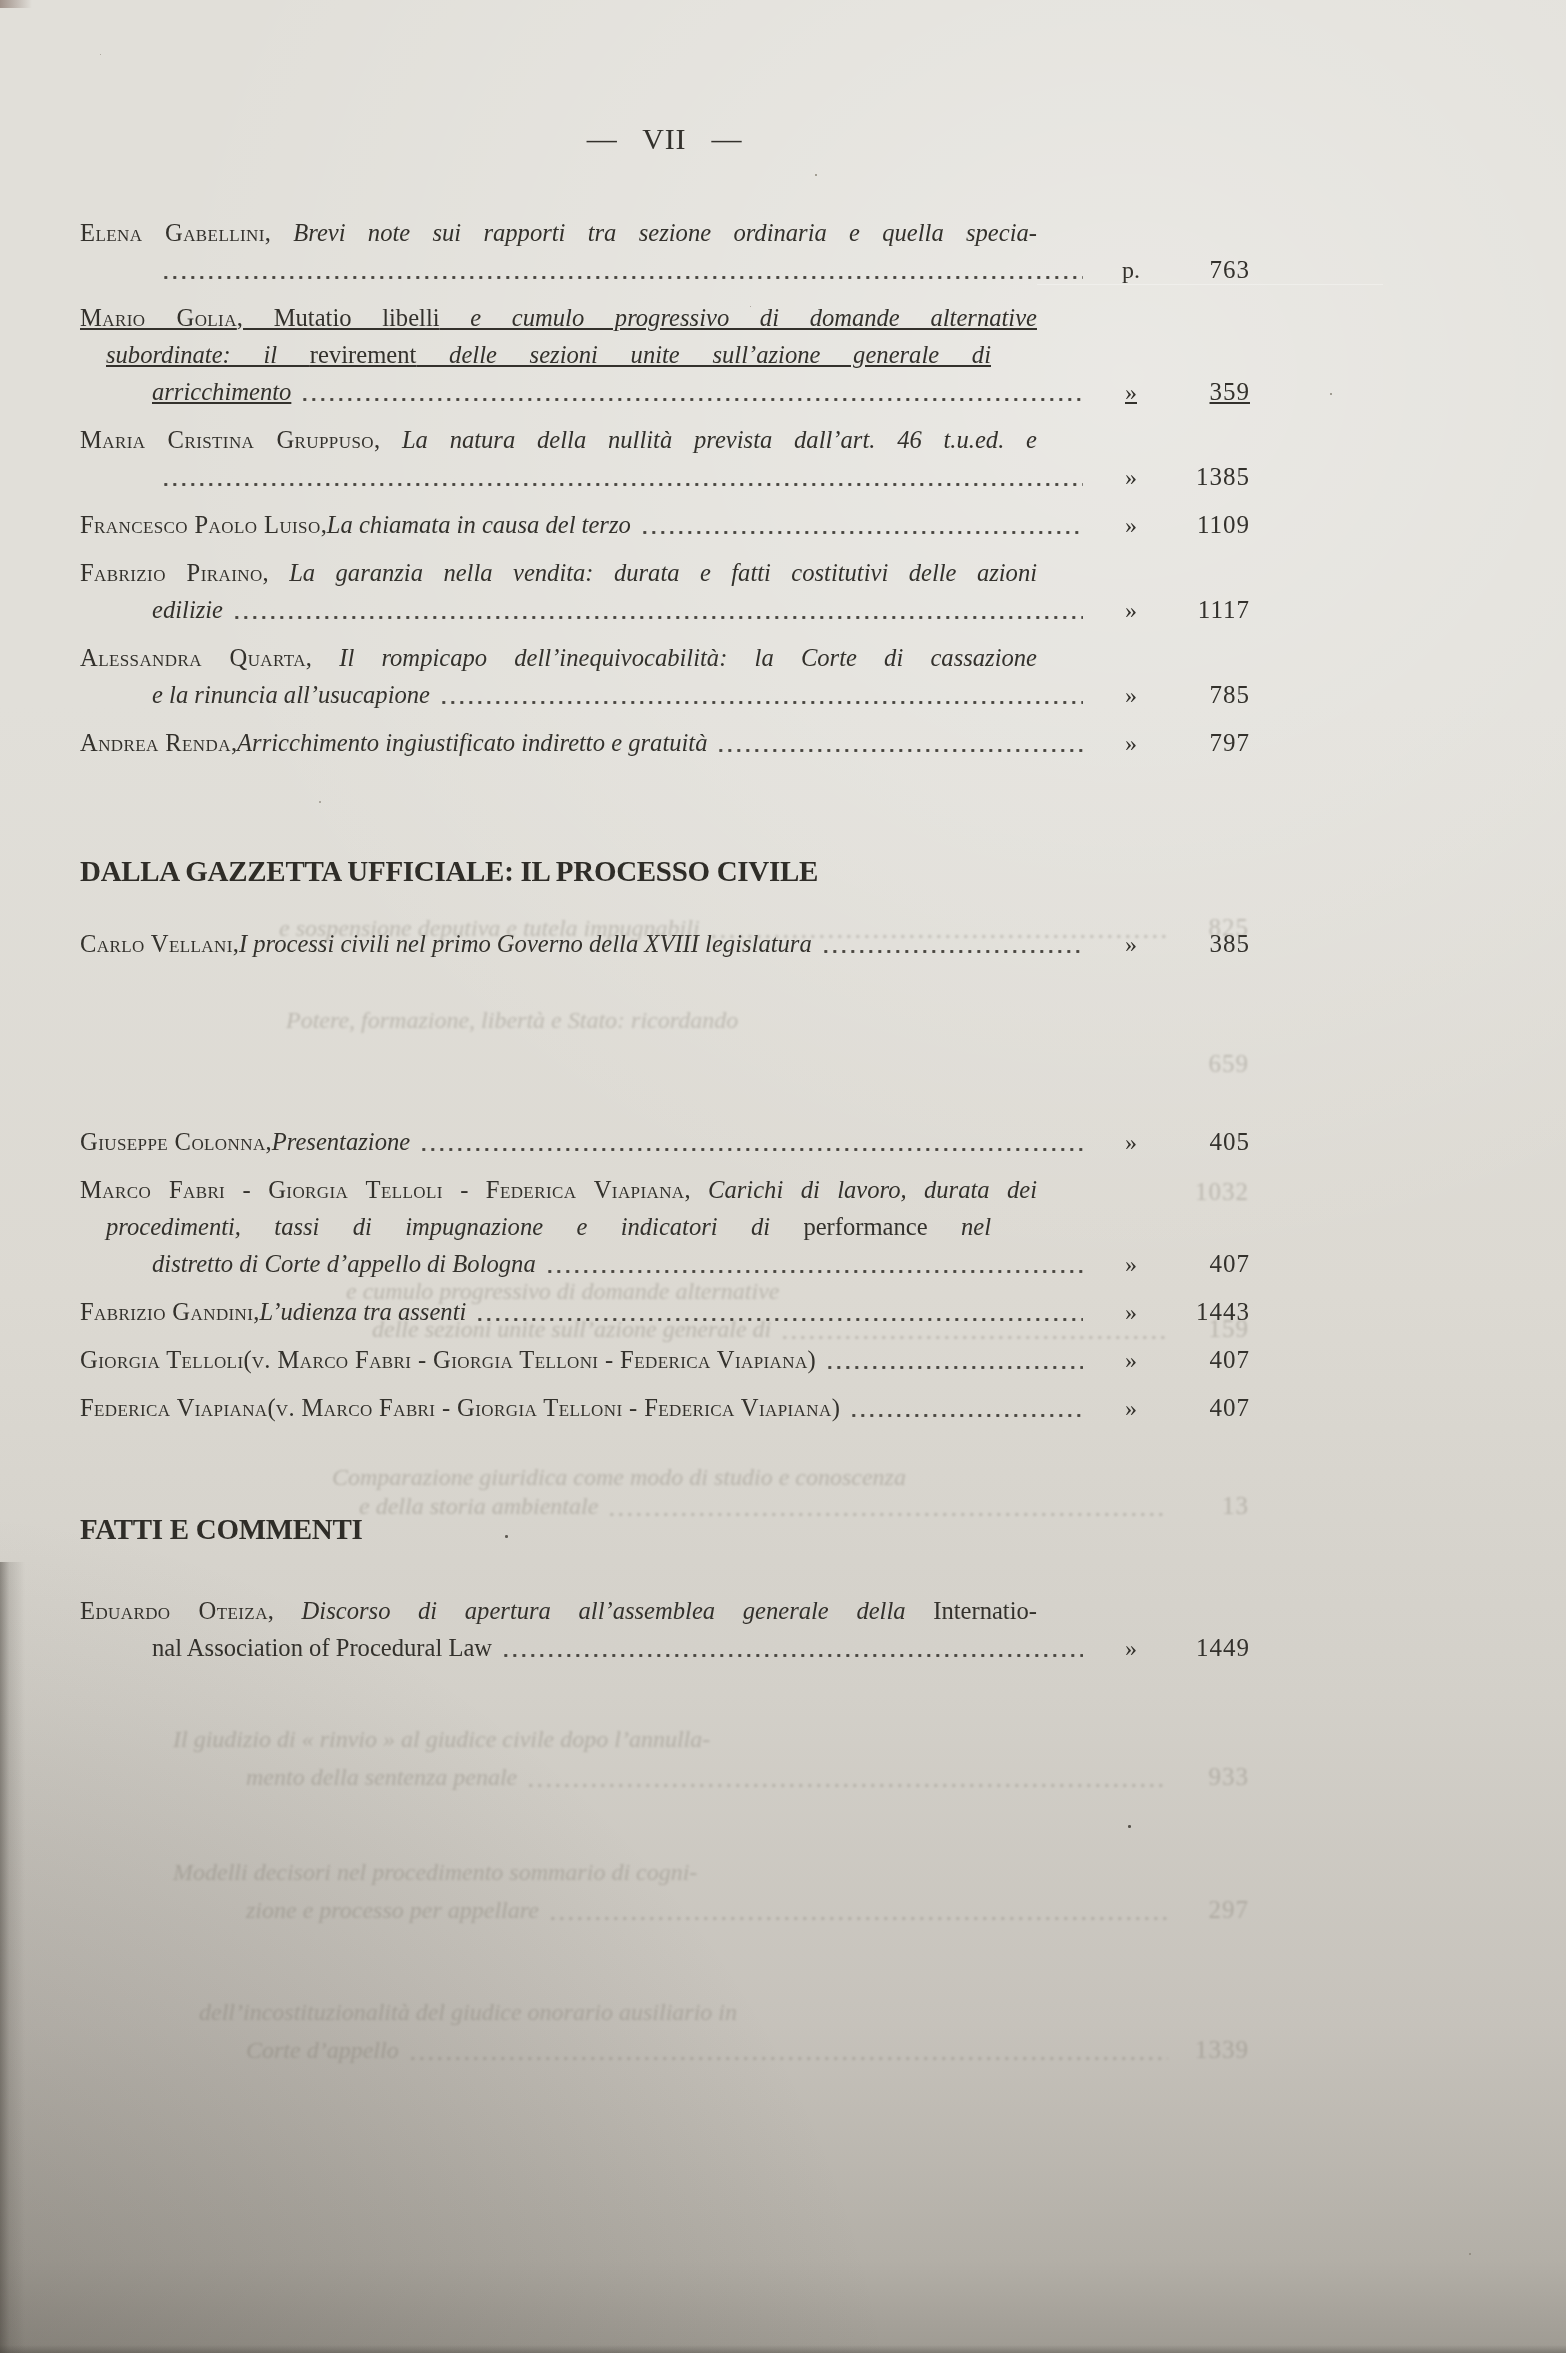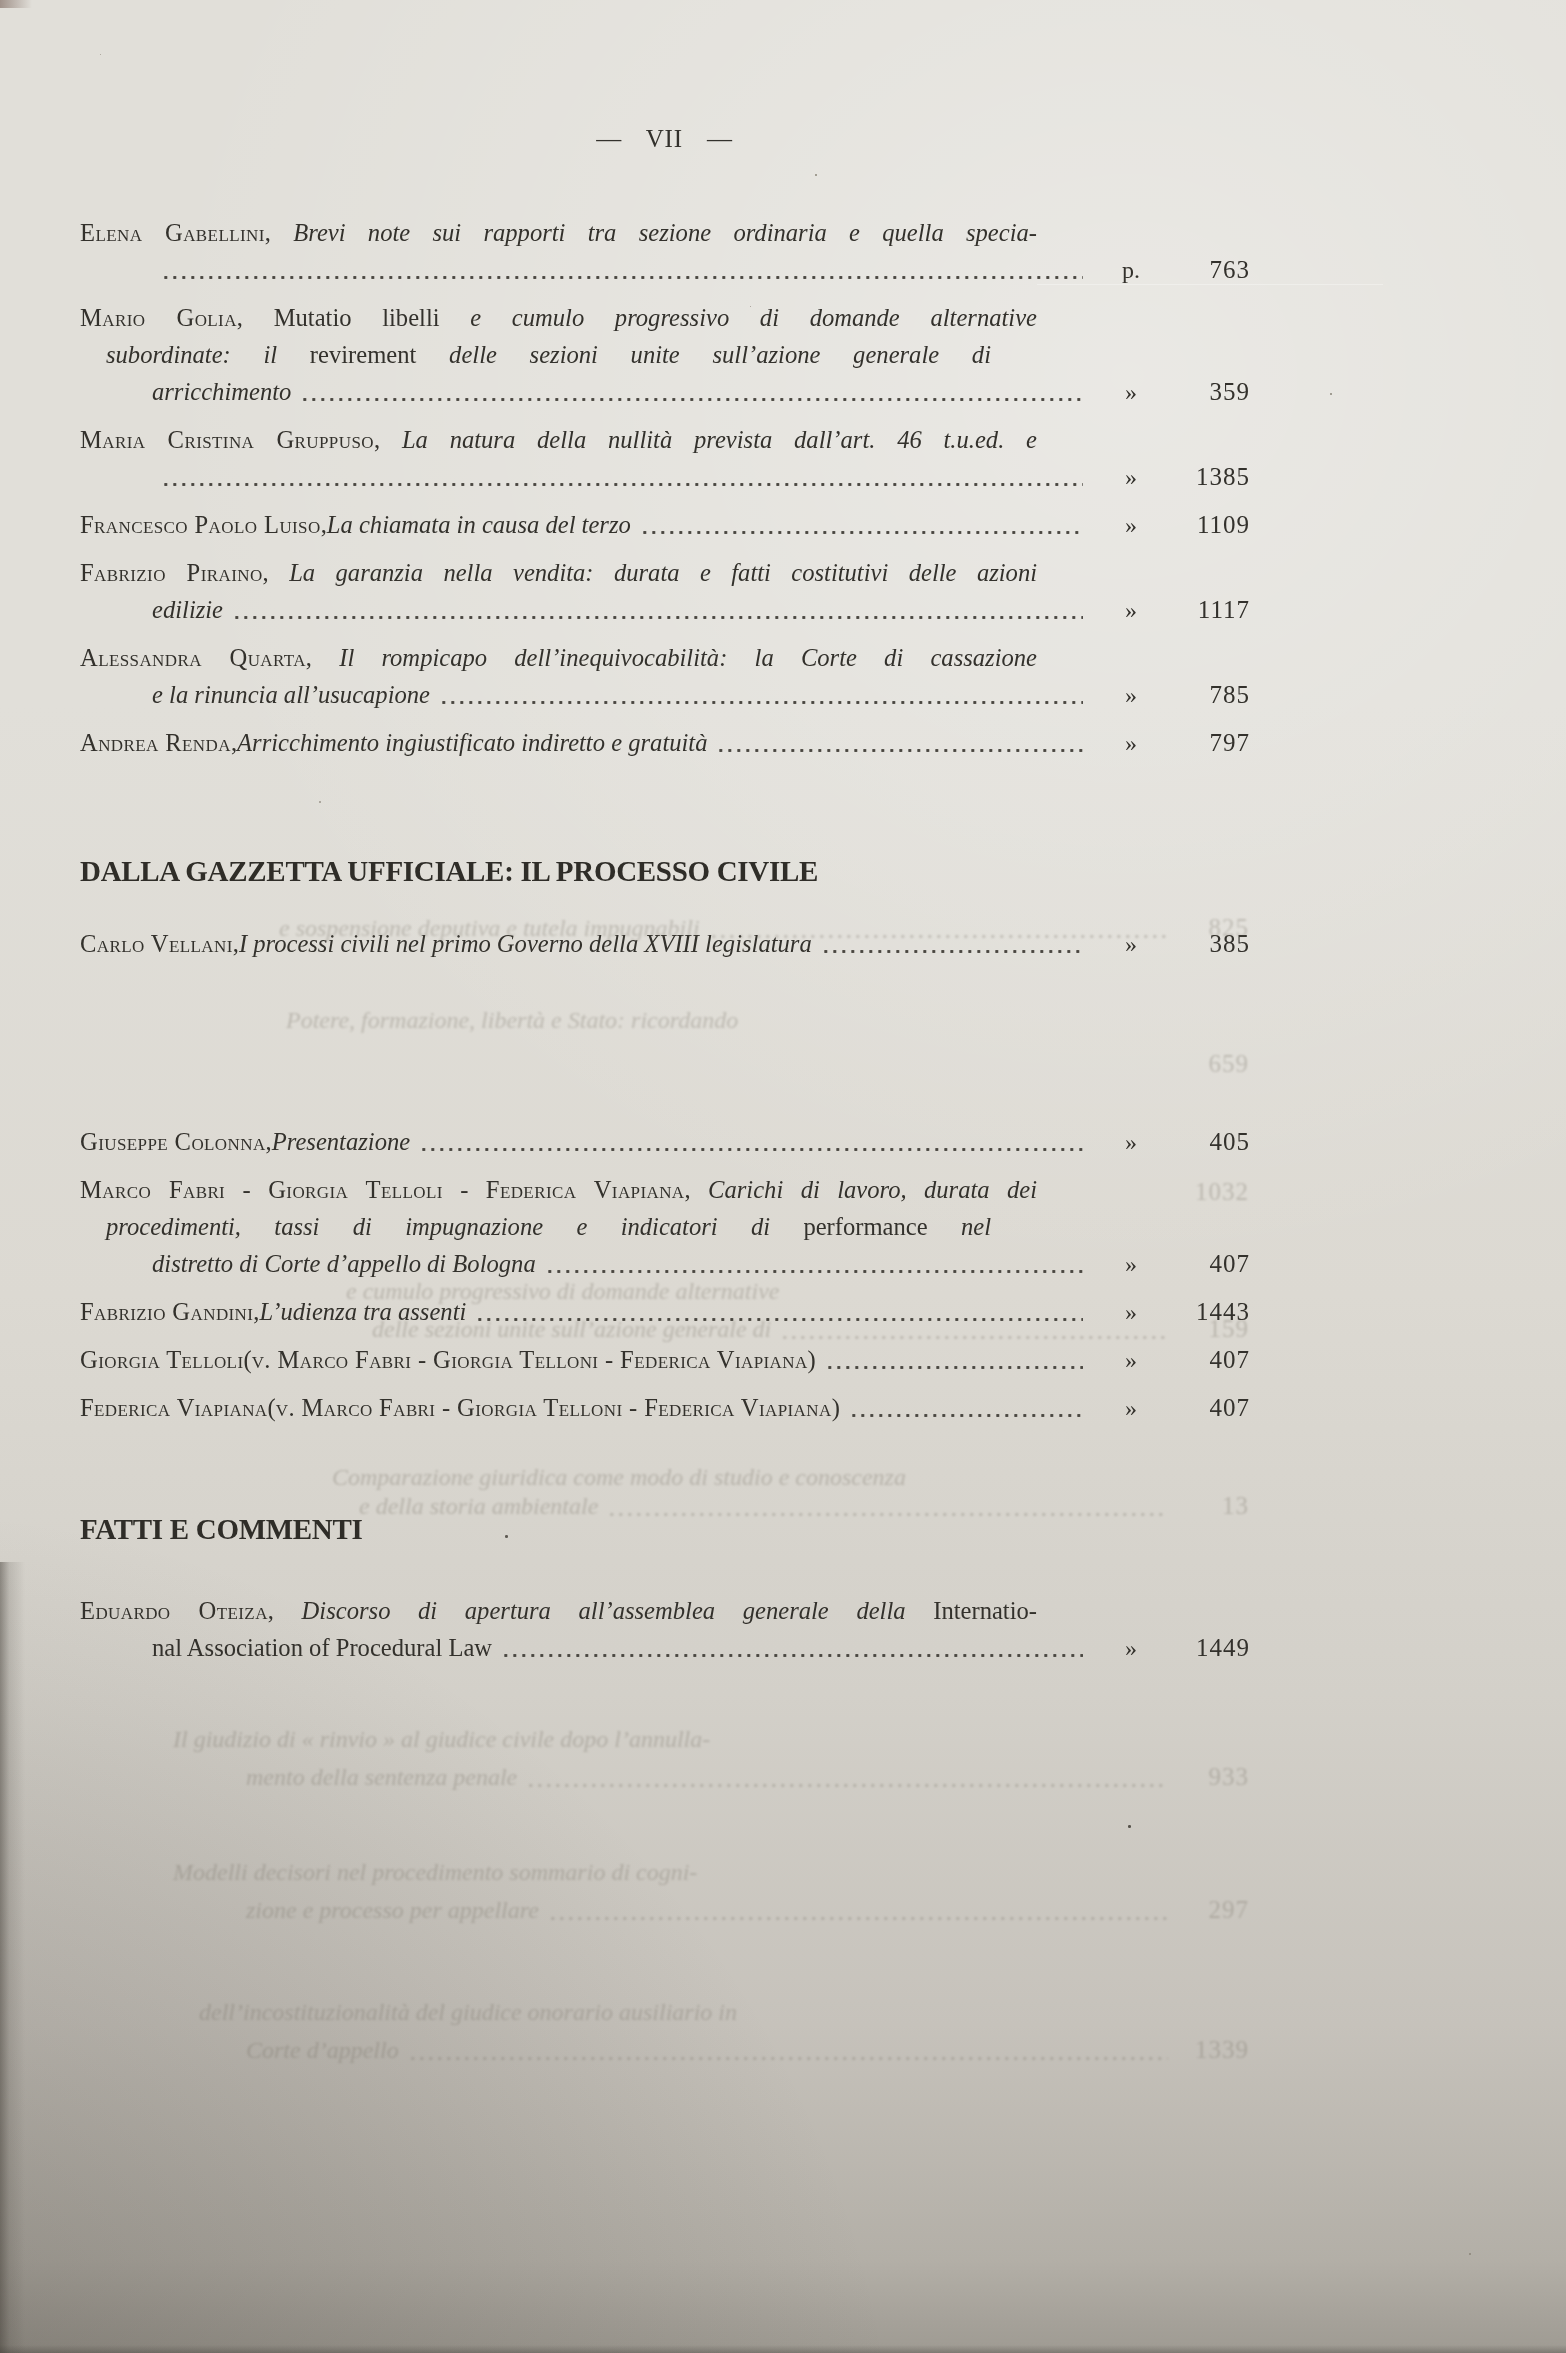--- a/index.html
+++ b/index.html
@@ -6,21 +6,21 @@
   .page{
     position:relative;width:1566px;height:2354px;overflow:hidden;
     font-family:"Liberation Serif","DejaVu Serif",serif;
     color:#33312c;
     background:
       radial-gradient(90% 55% at 72% 16%, rgba(255,255,255,0.30), rgba(255,255,255,0) 70%),
       radial-gradient(120% 80% at -8% 108%, rgba(62,57,50,0.34), rgba(62,57,50,0) 55%),
       linear-gradient(180deg,#e1dfd9 0%,#e1dfd9 30%,#dcd9d2 55%,#d3d0c9 72%,#c6c2bb 86%,#b3afa7 96%,#9e9a92 100%);
   }
   .folio{position:absolute;left:545px;width:239px;text-align:center;
-    font-size:25px;line-height:37px;word-spacing:17.3px;letter-spacing:0.7px;}
+    font-size:30px;line-height:37px;word-spacing:17.3px;letter-spacing:0.7px;}
   .heading{position:absolute;left:80px;width:1170px;font-size:29px;font-weight:bold;
     letter-spacing:-0.3px;line-height:40px;color:#2f2d28;white-space:nowrap;}
   .block{position:absolute;left:80px;width:1170px;}
   .line{height:37px;line-height:37px;font-size:24.6px;white-space:nowrap;}
   .line.justify{white-space:normal;text-align:justify;text-align-last:justify;width:957px;}
   .line.indent{margin-left:72px;}
   .line.justify.indent{width:885px;margin-left:26px;}
   .line.final{display:flex;align-items:baseline;white-space:nowrap;width:1170px;}
   .line.final.indent{width:1098px;}
   .sc{font-variant:small-caps;letter-spacing:0.4px;}
@@ -57,21 +57,21 @@
   <div class="scratch"></div>
 <div class="folio" style="top: 120px;">— VII —</div>
     <div class="block" style="top: 214px;">
       <div class="line justify"><span class="sc">Elena Gabellini</span><span class="rm">, </span><span class="it">Brevi note sui rapporti tra sezione ordinaria e quella specia-</span></div>
       <div class="line final indent">
         <span class="leader"></span>
         <span class="plabel">p.</span>
         <span class="pnum">763</span>
       </div>
     </div>
-    <div class="block" style="top: 299px;">
+    <div class="block" style="top: 299px; text-decoration: underline;">
       <div class="line justify"><span class="sc">Mario Golia</span><span class="rm">, Mutatio libelli</span><span class="it"> e cumulo progressivo di domande alternative</span></div>
       <div class="line justify indent"><span class="it">subordinate: il </span><span class="rm">revirement</span><span class="it"> delle sezioni unite sull’azione generale di</span></div>
       <div class="line final indent">
         <span class="it">arricchimento</span>
         <span class="leader"></span>
         <span class="plabel">»</span>
         <span class="pnum">359</span>
       </div>
     </div>
     <div class="block" style="top: 421px;">

